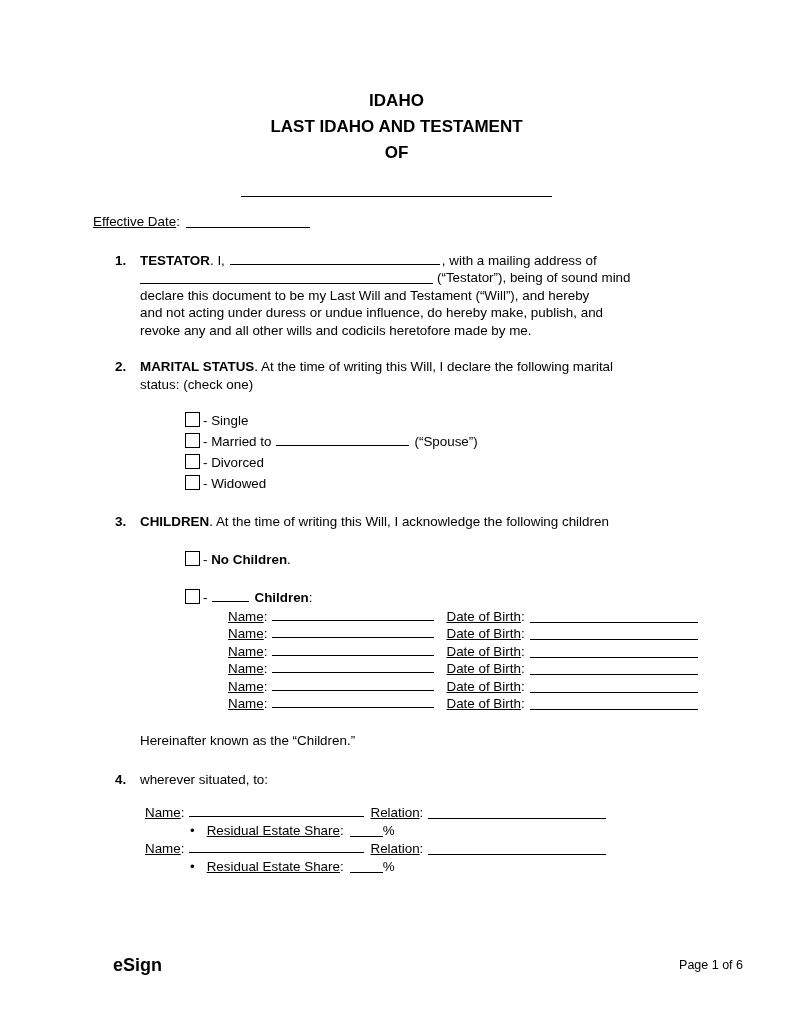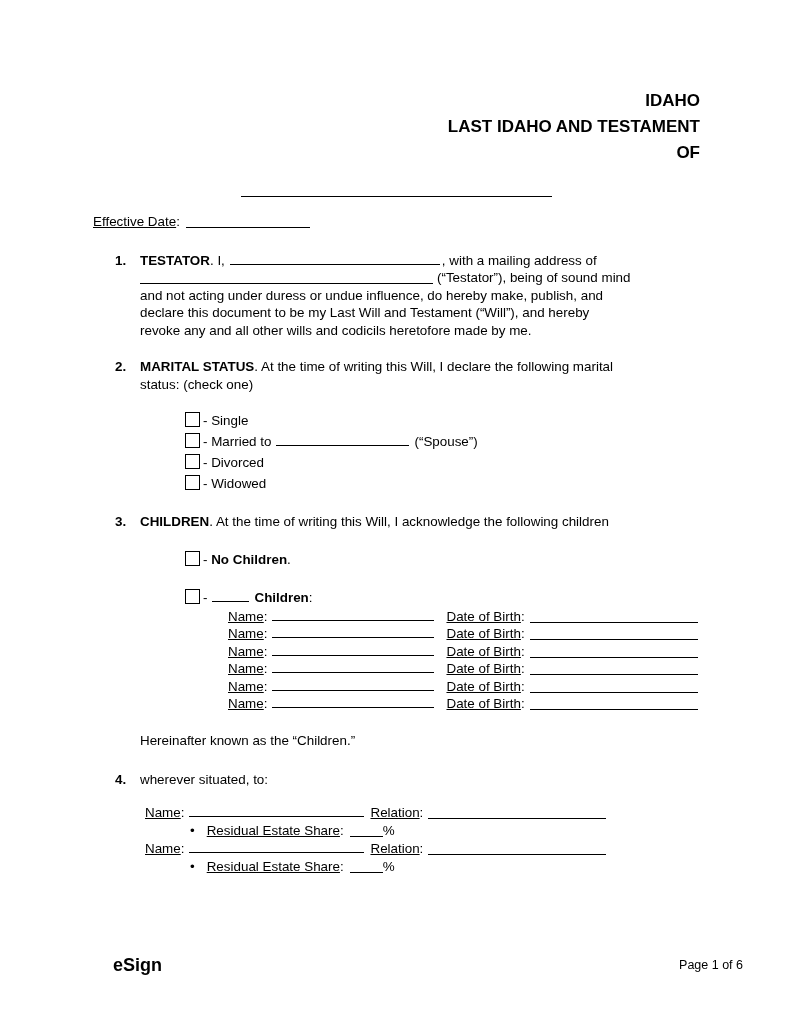--- a/index.html
+++ b/index.html
@@ -3,21 +3,21 @@
 <meta charset="utf-8">
 <style>
   html,body{margin:0;padding:0;background:#e8e8e8;}
   .page{
     width:791px;height:1024px;background:#ffffff;position:relative;
     box-sizing:border-box;padding:88px 91px 0 93px;
     font-family:"Liberation Sans","DejaVu Sans",sans-serif;
     font-size:13.4px;color:#000;line-height:17.5px;
     margin:0 auto;overflow:hidden;
   }
-  .title{ text-align:right;font-weight:bold;font-size:17px;line-height:26px; }
+  .title{ text-align:center;font-weight:bold;font-size:17px;line-height:26px; }
   .center-line{ width:311px;margin:30px auto 0 auto;border-bottom:1.7px solid #000;height:0; }
   .effective{ margin-top:16px; }
   .u{ text-decoration:underline; }
   .b{ font-weight:bold; }
   .line{ white-space:nowrap; }
   .sec{ display:flex;margin-left:22px; }
   .sec-num{ flex:0 0 25px;font-weight:bold; }
   .sec-body{ flex:1; }
   .mt-s1{ margin-top:21px; }
   .mt-s2{ margin-top:19px; }
@@ -71,22 +71,22 @@
 
   <div class="effective line">
     <span class="u">Effective Date</span><span>:</span><span class="blank w-effective"></span>
   </div>
 
   <div class="sec mt-s1">
     <div class="sec-num">1.</div>
     <div class="sec-body">
       <div class="line"><span class="b">TESTATOR</span><span>. I,</span><span class="blank w-testator"></span><span>, with a mailing address of</span></div>
       <div class="line"><span class="blank w-address"></span><span>(“Testator”), being of sound mind</span></div>
+      <div class="line">declare this document to be my Last Will and Testament (“Will”), and hereby</div>
       <div class="line">and not acting under duress or undue influence, do hereby make, publish, and</div>
-      <div class="line">declare this document to be my Last Will and Testament (“Will”), and hereby</div>
       <div class="line">revoke any and all other wills and codicils heretofore made by me.</div>
     </div>
   </div>
 
   <div class="sec mt-s2">
     <div class="sec-num">2.</div>
     <div class="sec-body">
       <div class="line"><span class="b">MARITAL STATUS</span><span>. At the time of writing this Will, I declare the following marital</span></div>
       <div class="line">status: (check one)</div>
       <div class="cb-block">

